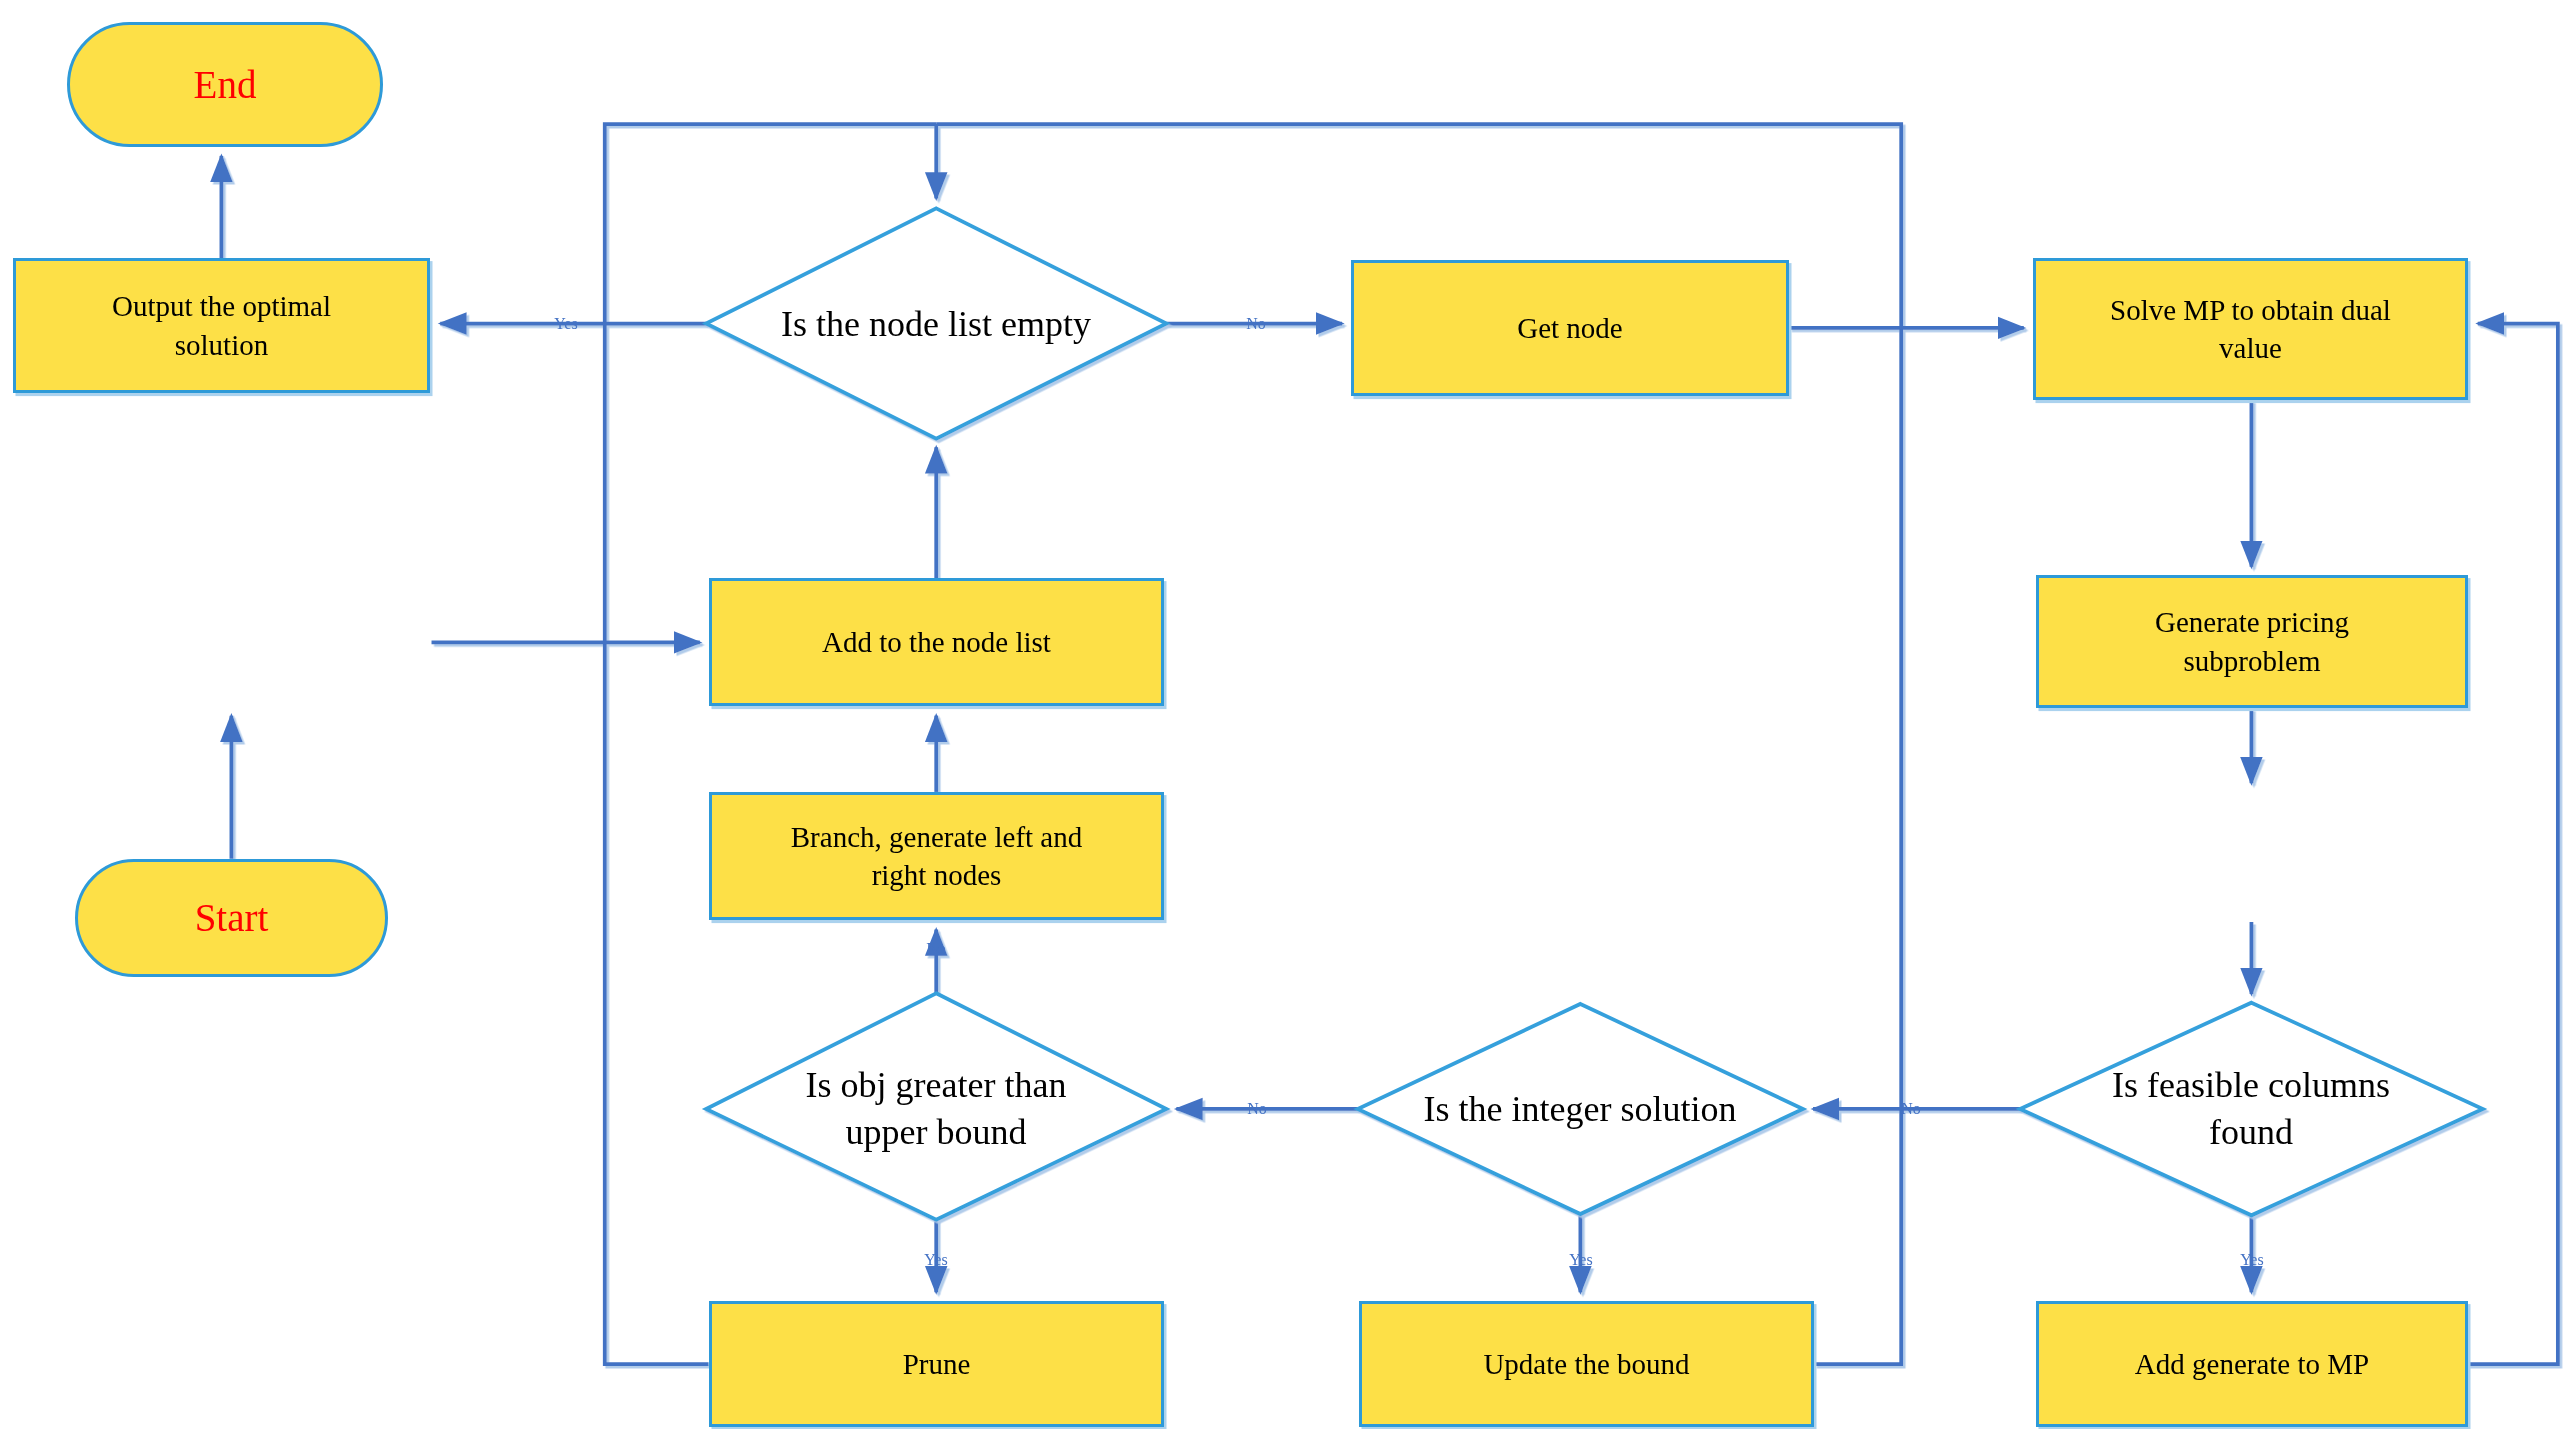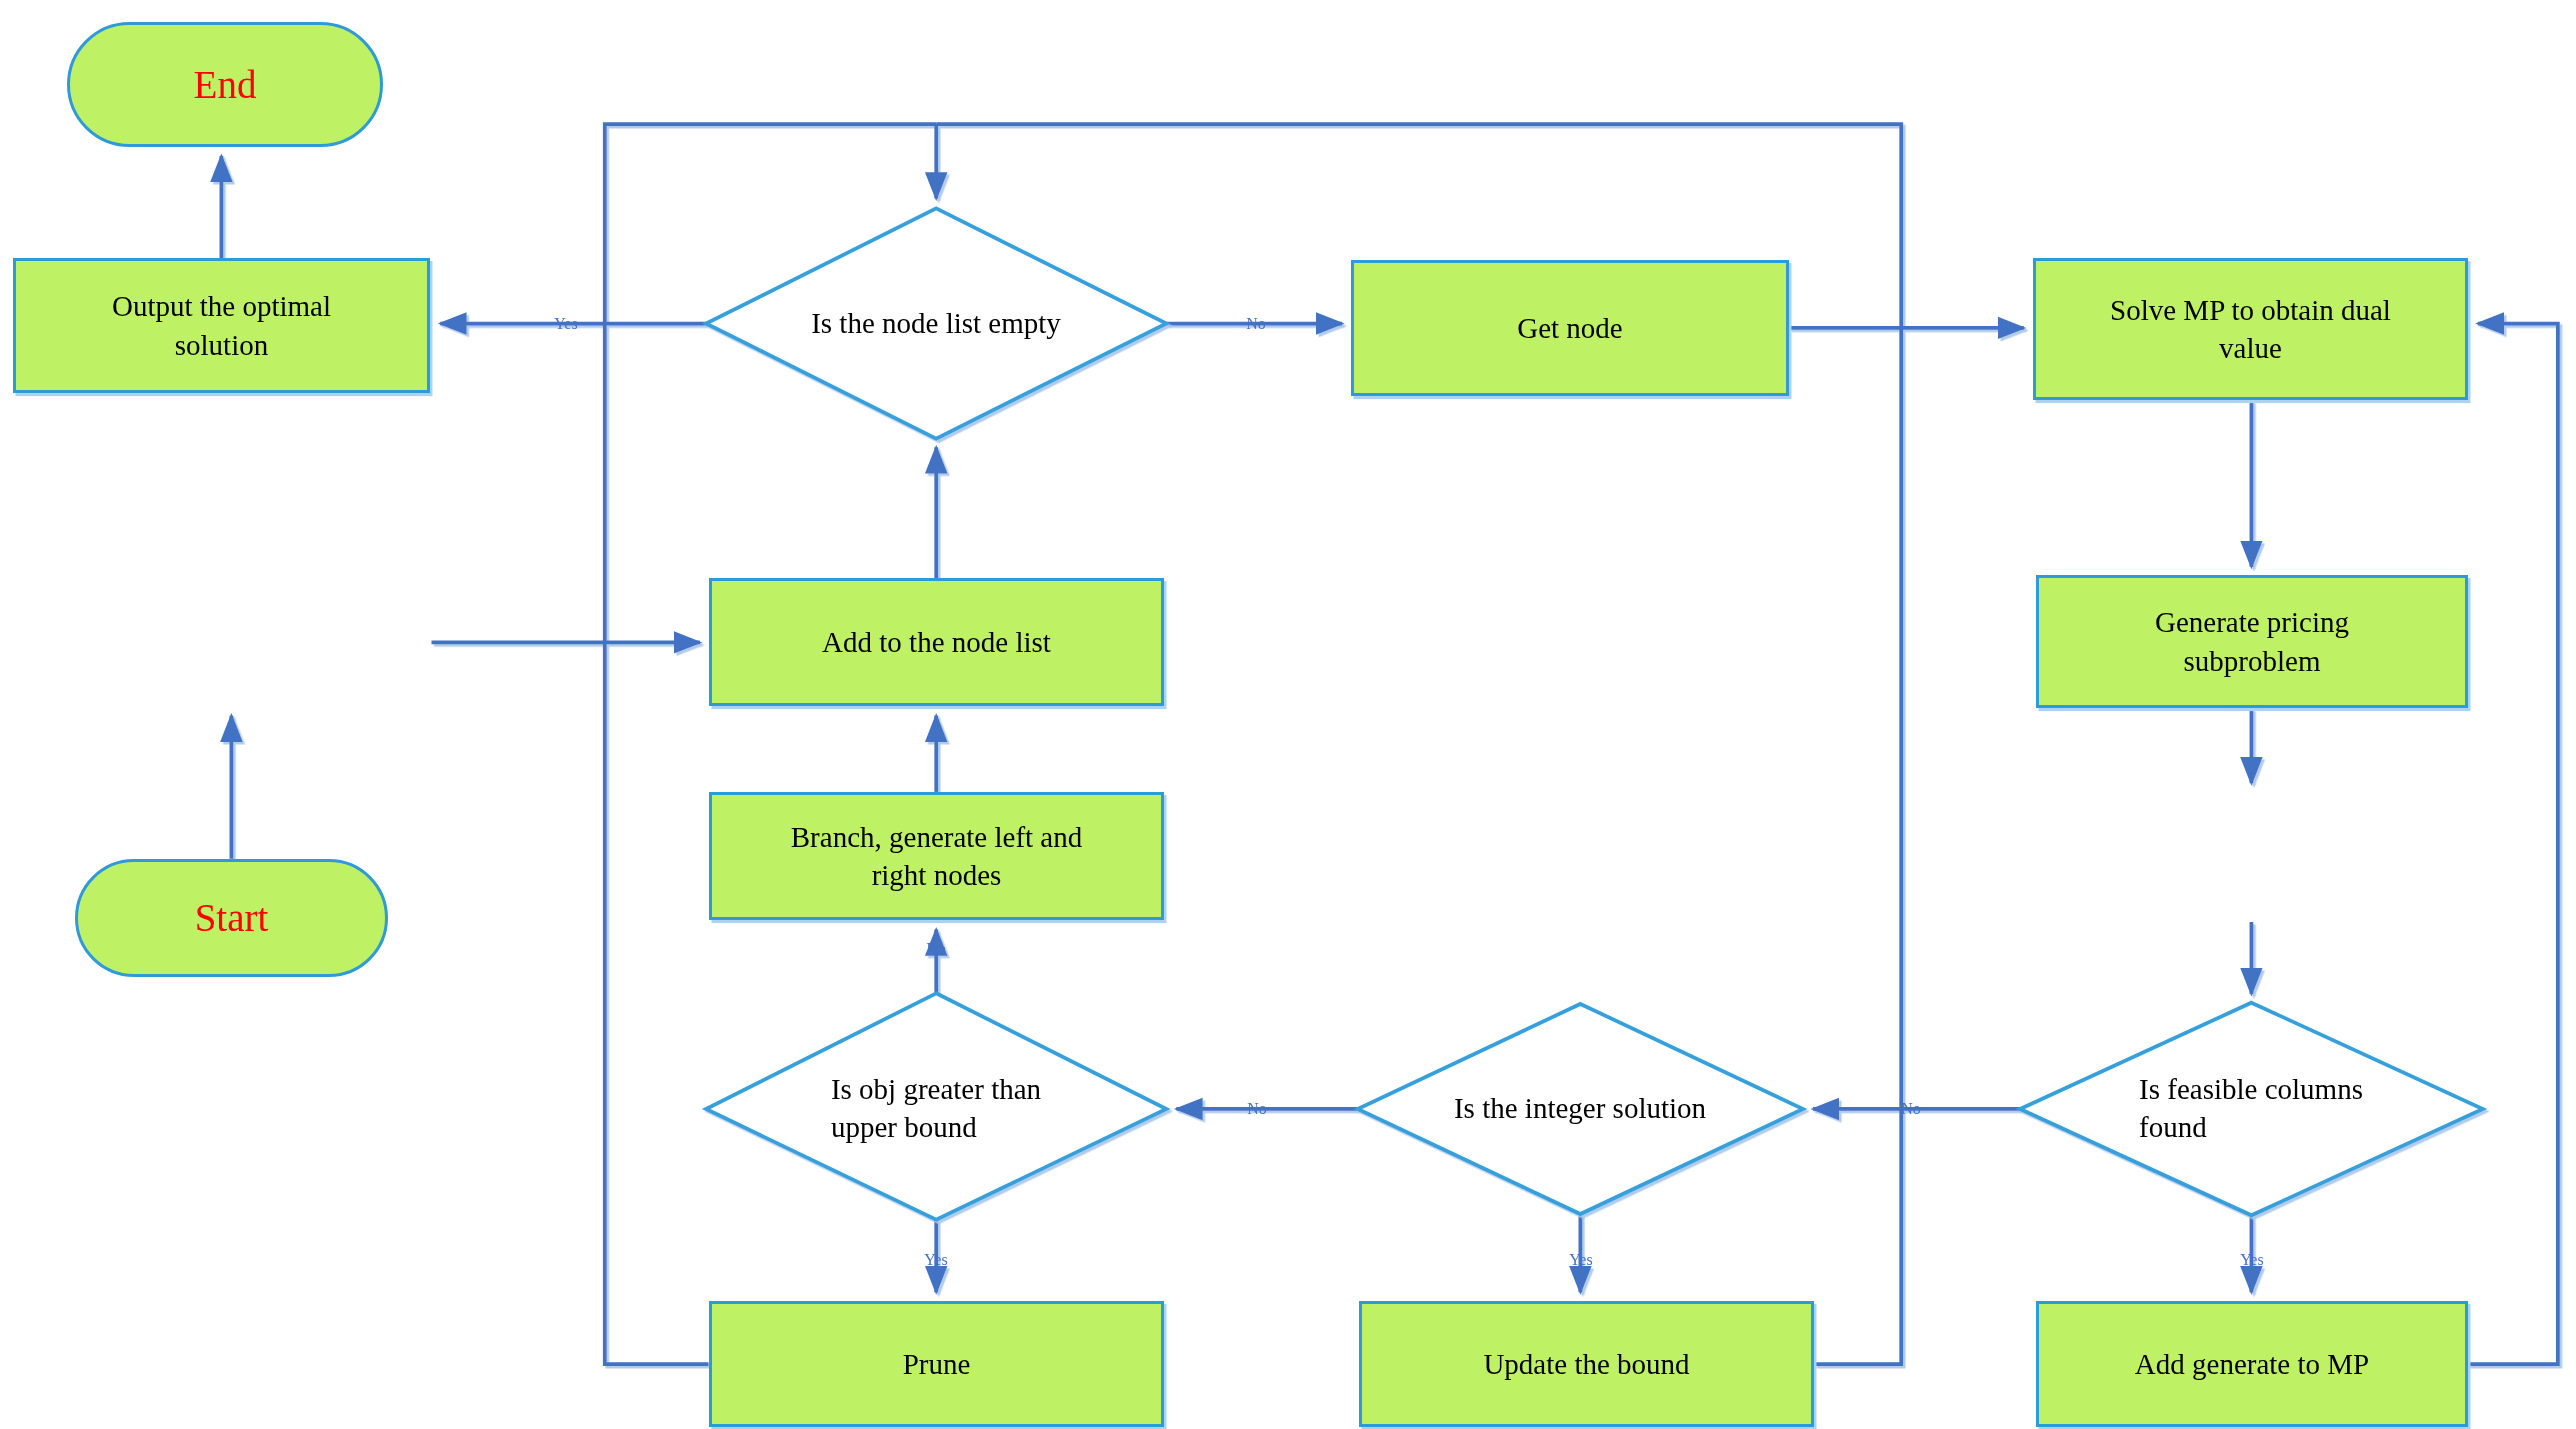--- a/index.html
+++ b/index.html
@@ -7,41 +7,41 @@
     position:relative;
     width:2576px;height:1430px;
     background:#ffffff;
     font-family:"Liberation Serif","DejaVu Serif",serif;
     overflow:hidden;
   }
   #wires{position:absolute;left:0;top:0;width:2576px;height:1430px;}
   .shape{
     position:absolute;
     box-sizing:border-box;
-    background:#bef264;
+    background:#fde047;
     border:3.8px solid #2e9ad8;
     box-shadow:2.5px 3.1px 0 0 #abd2ee;
     display:flex;align-items:center;justify-content:center;
     text-align:center;
     color:#000000;
     font-size:29px;line-height:1.32;
     white-space:pre-line;
   }
   .oval{
     border-radius:69px;
     color:#ff0000;
     font-size:39px;
     box-shadow:none;
     border-width:3.1px;
   }
   .dlabel{
     position:absolute;
     display:flex;align-items:center;justify-content:center;
-    text-align:left;
-    color:#000000;font-size:29px;line-height:1.3;
+    text-align:center;
+    color:#000000;font-size:36px;line-height:1.3;
     white-space:pre-line;
     pointer-events:none;
   }
   .elabel{
     position:absolute;
     display:flex;align-items:center;justify-content:center;
     color:#4472c4;font-size:16px;
     pointer-events:none;
   }
   .wire{fill:none;stroke:#4272c4;stroke-width:6;}

